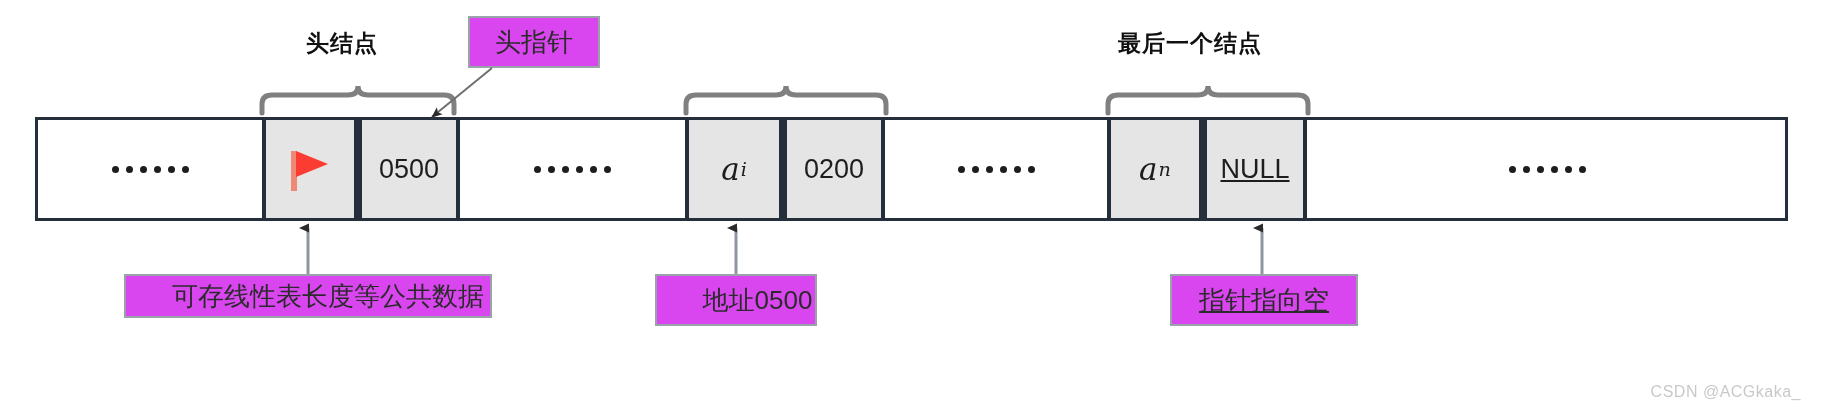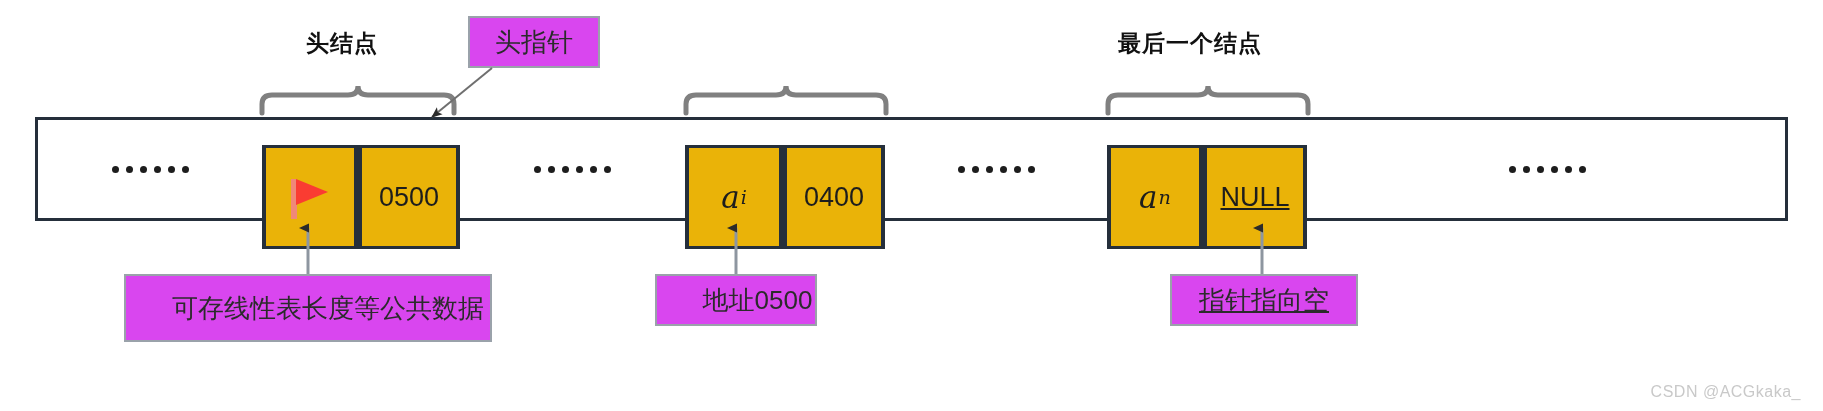--- a/index.html
+++ b/index.html
@@ -27,31 +27,30 @@
     height: 104px;
     border: 3px solid #252f3b;
     box-sizing: border-box;
     background: #ffffff;
   }
   .cell {
     position: absolute;
     top: 117px;
     height: 104px;
     box-sizing: border-box;
-    background: #eab308;
+    background: #e5e5e5;
     border-left: 4px solid #252f3b;
     border-right: 4px solid #252f3b;
     border-top: 3px solid #252f3b;
     border-bottom: 3px solid #252f3b;
     display: flex;
     align-items: center;
     justify-content: center;
     font-size: 27px;
     color: #1d1d1d;
-    margin-top: 28px;
   }
   .cell.math {
     font-family: "DejaVu Serif", "Liberation Serif", serif;
     font-style: italic;
     font-size: 31px;
   }
   .cell.math sub {
     font-size: 0.62em;
     font-style: italic;
     vertical-align: -0.28em;
@@ -191,33 +190,33 @@
       <span class="flag-pole"></span>
       <span class="flag-banner"></span>
     </span>
   </div>
   <div class="cell" style="left:358px;width:102px;">0500</div>
 
   <div class="cell math" style="left:685px;width:98px;">
     <span>a</span>
       <sub>i</sub>
   </div>
-  <div class="cell" style="left:783px;width:102px;">0400</div>
+  <div class="cell" style="left:783px;width:102px;">0200</div>
 
   <div class="cell math" style="left:1107px;width:96px;">
     <span>a</span>
       <sub>n</sub>
   </div>
   <div class="cell" style="left:1203px;width:104px;text-decoration:underline;">NULL</div>
 
   <div class="group-title" style="left:306px;top:28px;">头结点</div>
   <div class="group-title" style="left:1118px;top:28px;">最后一个结点</div>
 
   <div class="callout" style="left:468px;top:16px;width:132px;height:52px;">头指针</div>
-  <div class="callout" style="left:124px;top:274px;width:368px;height:68px;padding-left:40px;">可存线性表长度等公共数据</div>
+  <div class="callout" style="left:124px;top:274px;width:368px;height:44px;padding-left:40px;">可存线性表长度等公共数据</div>
   <div class="callout" style="left:655px;top:274px;width:162px;height:52px;padding-left:43px;">地址0500</div>
   <div class="callout" style="left:1170px;top:274px;width:188px;height:52px;text-decoration:underline;">指针指向空</div>
 
   <svg id="overlay" viewBox="0 0 1823 411" xmlns="http://www.w3.org/2000/svg">
     <defs>
       <marker id="arrow-up" markerWidth="10" markerHeight="10" refX="5" refY="9" orient="auto" markerUnits="userSpaceOnUse">
         <path d="M5,0 L10,11 L0,11 Z" fill="#2b2b2b"></path>
       </marker>
       <marker id="arrow-diag" markerWidth="12" markerHeight="12" refX="10" refY="6" orient="auto" markerUnits="userSpaceOnUse">
         <path d="M11,6 L0,1.5 L2.5,6 L0,10.5 Z" fill="#2b2b2b"></path>

